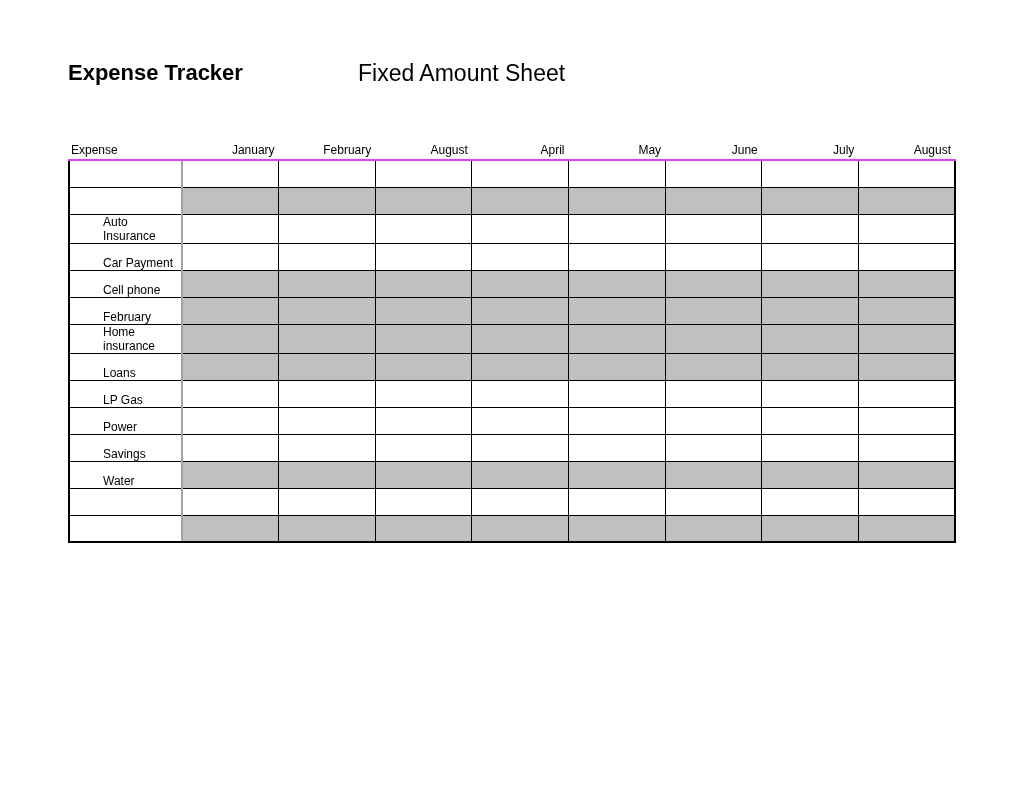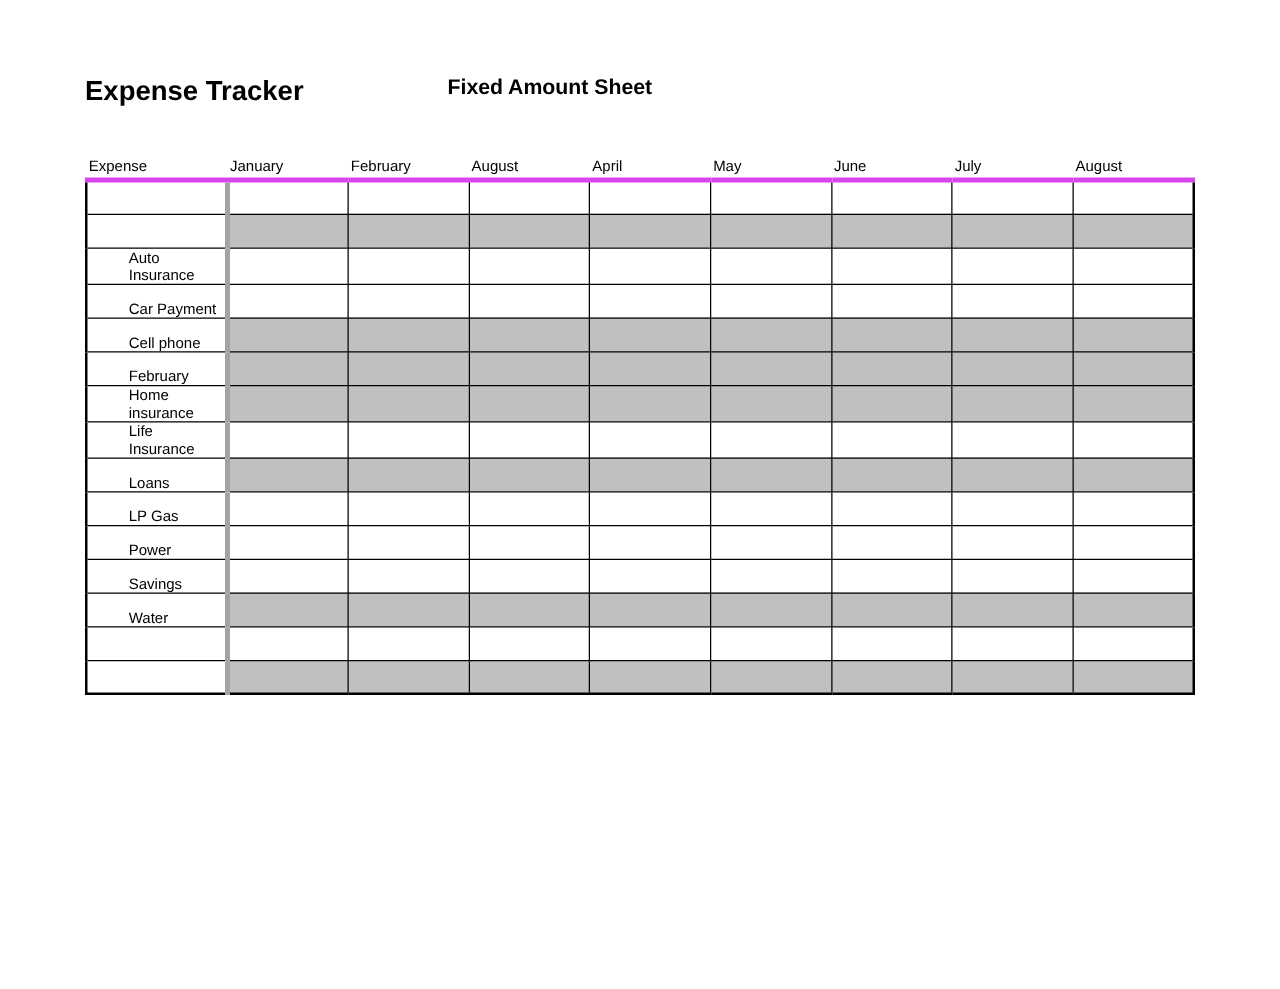--- a/index.html
+++ b/index.html
@@ -8,60 +8,60 @@
     padding: 0;
     background: #fff;
     font-family: Arial, Helvetica, sans-serif;
     width: 1024px;
   }
   .page {
     padding: 60px 68px 40px 68px;
   }
   .header-row {
     display: flex;
-    margin-bottom: 38px;
+    margin-bottom: 54px;
   }
   .title {
     font-size: 22px;
     font-weight: bold;
     color: #000;
     width: 290px;
   }
   .subtitle {
-    font-size: 17px;
-    font-weight: bold;
+    font-size: 23px;
+    font-weight: normal;
     color: #000;
   }
   table {
     border-collapse: collapse;
     width: 100%;
     table-layout: fixed;
   }
   th {
     font-size: 12px;
     font-weight: normal;
     text-align: left;
     padding: 2px 4px 2px 2px;
     border: none;
-    border-bottom: 4px solid #d946ef;
+    border-bottom: 2px solid #d946ef;
     height: 18px;
     vertical-align: bottom;
   }
   th.col-expense { width: 113px; }
-  th.col-month { width: auto; }
+  th.col-month { width: auto; text-align: right; }
   td {
     border: 1px solid #000;
     height: 27px;
     font-size: 12px;
     padding: 0 4px;
     vertical-align: bottom;
   }
   td.label-cell {
     border-left: 1px solid #000;
-    border-right: 4px solid #a3a3a3;
+    border-right: 2px solid #a3a3a3;
     border-top: none;
     border-bottom: 1px solid #000;
     background: #fff;
     padding-left: 33px;
   }
   td.month-cell {
     border: 1px solid #000;
   }
   tr.alt td.month-cell {
     background: #c0c0c0;
@@ -171,31 +171,20 @@
           <td class="label-cell outer-left">Home insurance</td>
           <td class="month-cell"></td>
           <td class="month-cell"></td>
           <td class="month-cell"></td>
           <td class="month-cell"></td>
           <td class="month-cell"></td>
           <td class="month-cell"></td>
           <td class="month-cell"></td>
           <td class="month-cell outer-right"></td>
         </tr>
-        <tr>
-          <td class="label-cell outer-left">Life Insurance</td>
-          <td class="month-cell"></td>
-          <td class="month-cell"></td>
-          <td class="month-cell"></td>
-          <td class="month-cell"></td>
-          <td class="month-cell"></td>
-          <td class="month-cell"></td>
-          <td class="month-cell"></td>
-          <td class="month-cell outer-right"></td>
-        </tr>
         <tr class="alt">
           <td class="label-cell outer-left">Loans</td>
           <td class="month-cell"></td>
           <td class="month-cell"></td>
           <td class="month-cell"></td>
           <td class="month-cell"></td>
           <td class="month-cell"></td>
           <td class="month-cell"></td>
           <td class="month-cell"></td>
           <td class="month-cell outer-right"></td>

